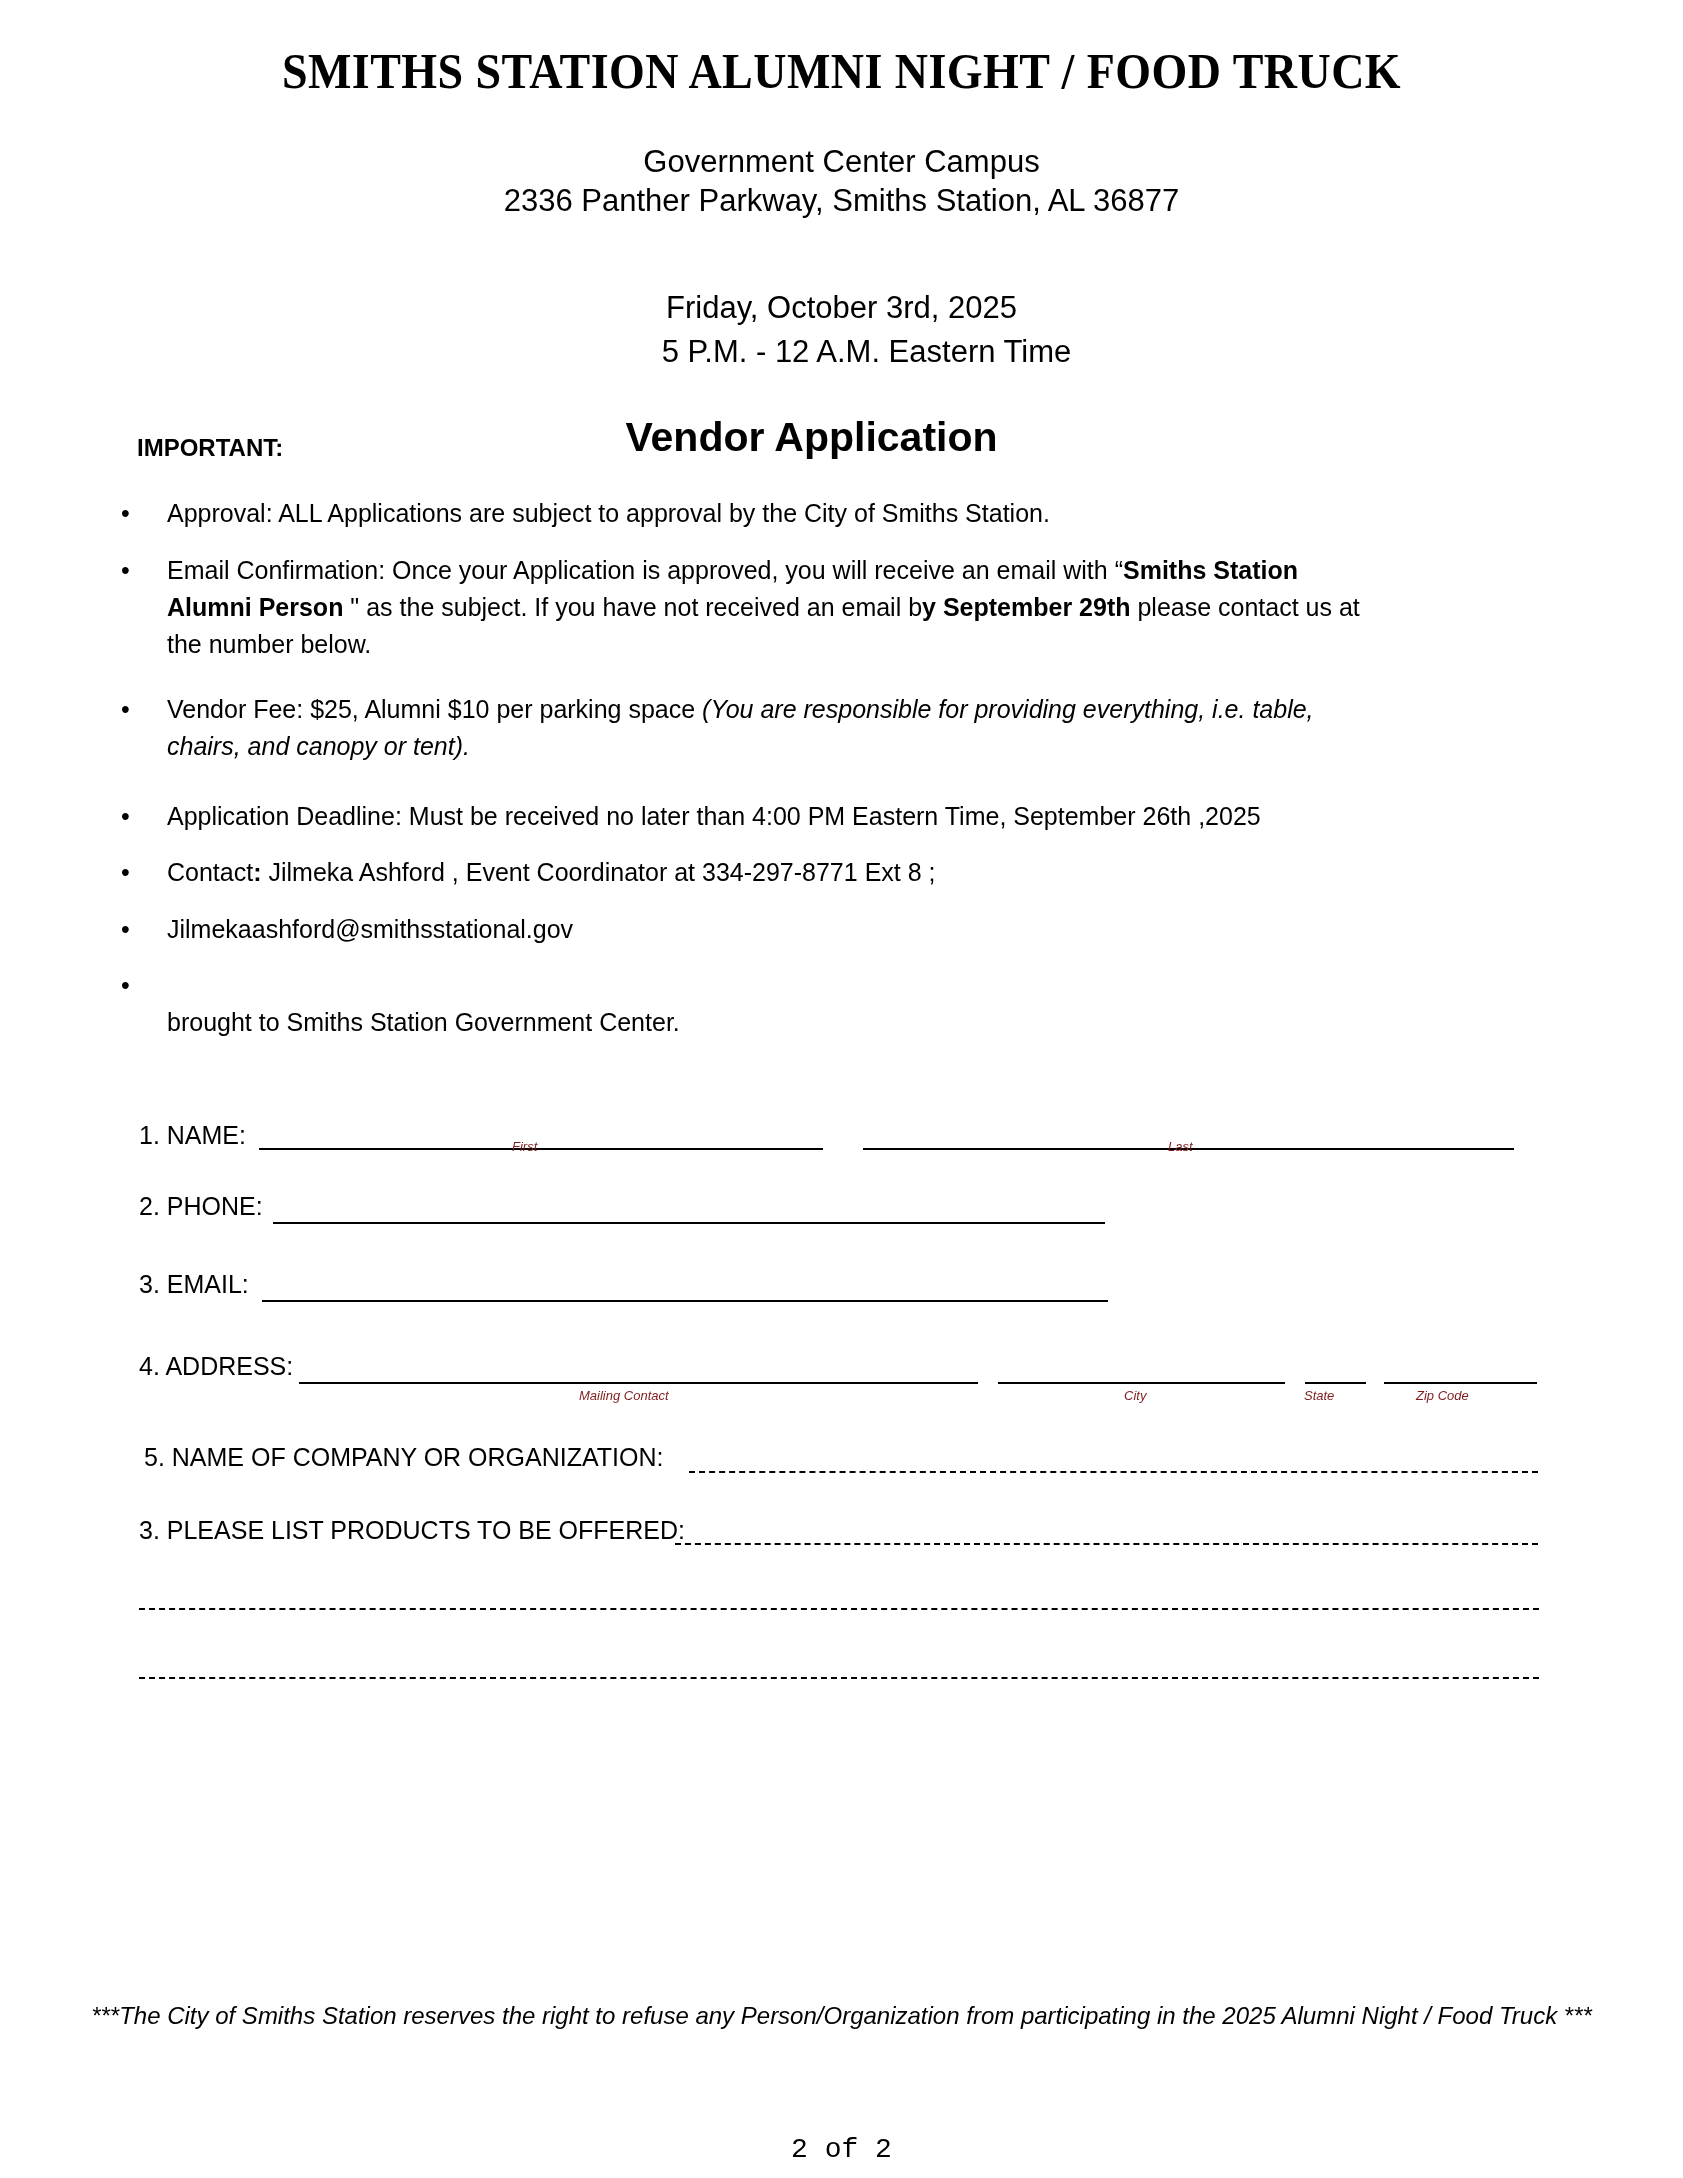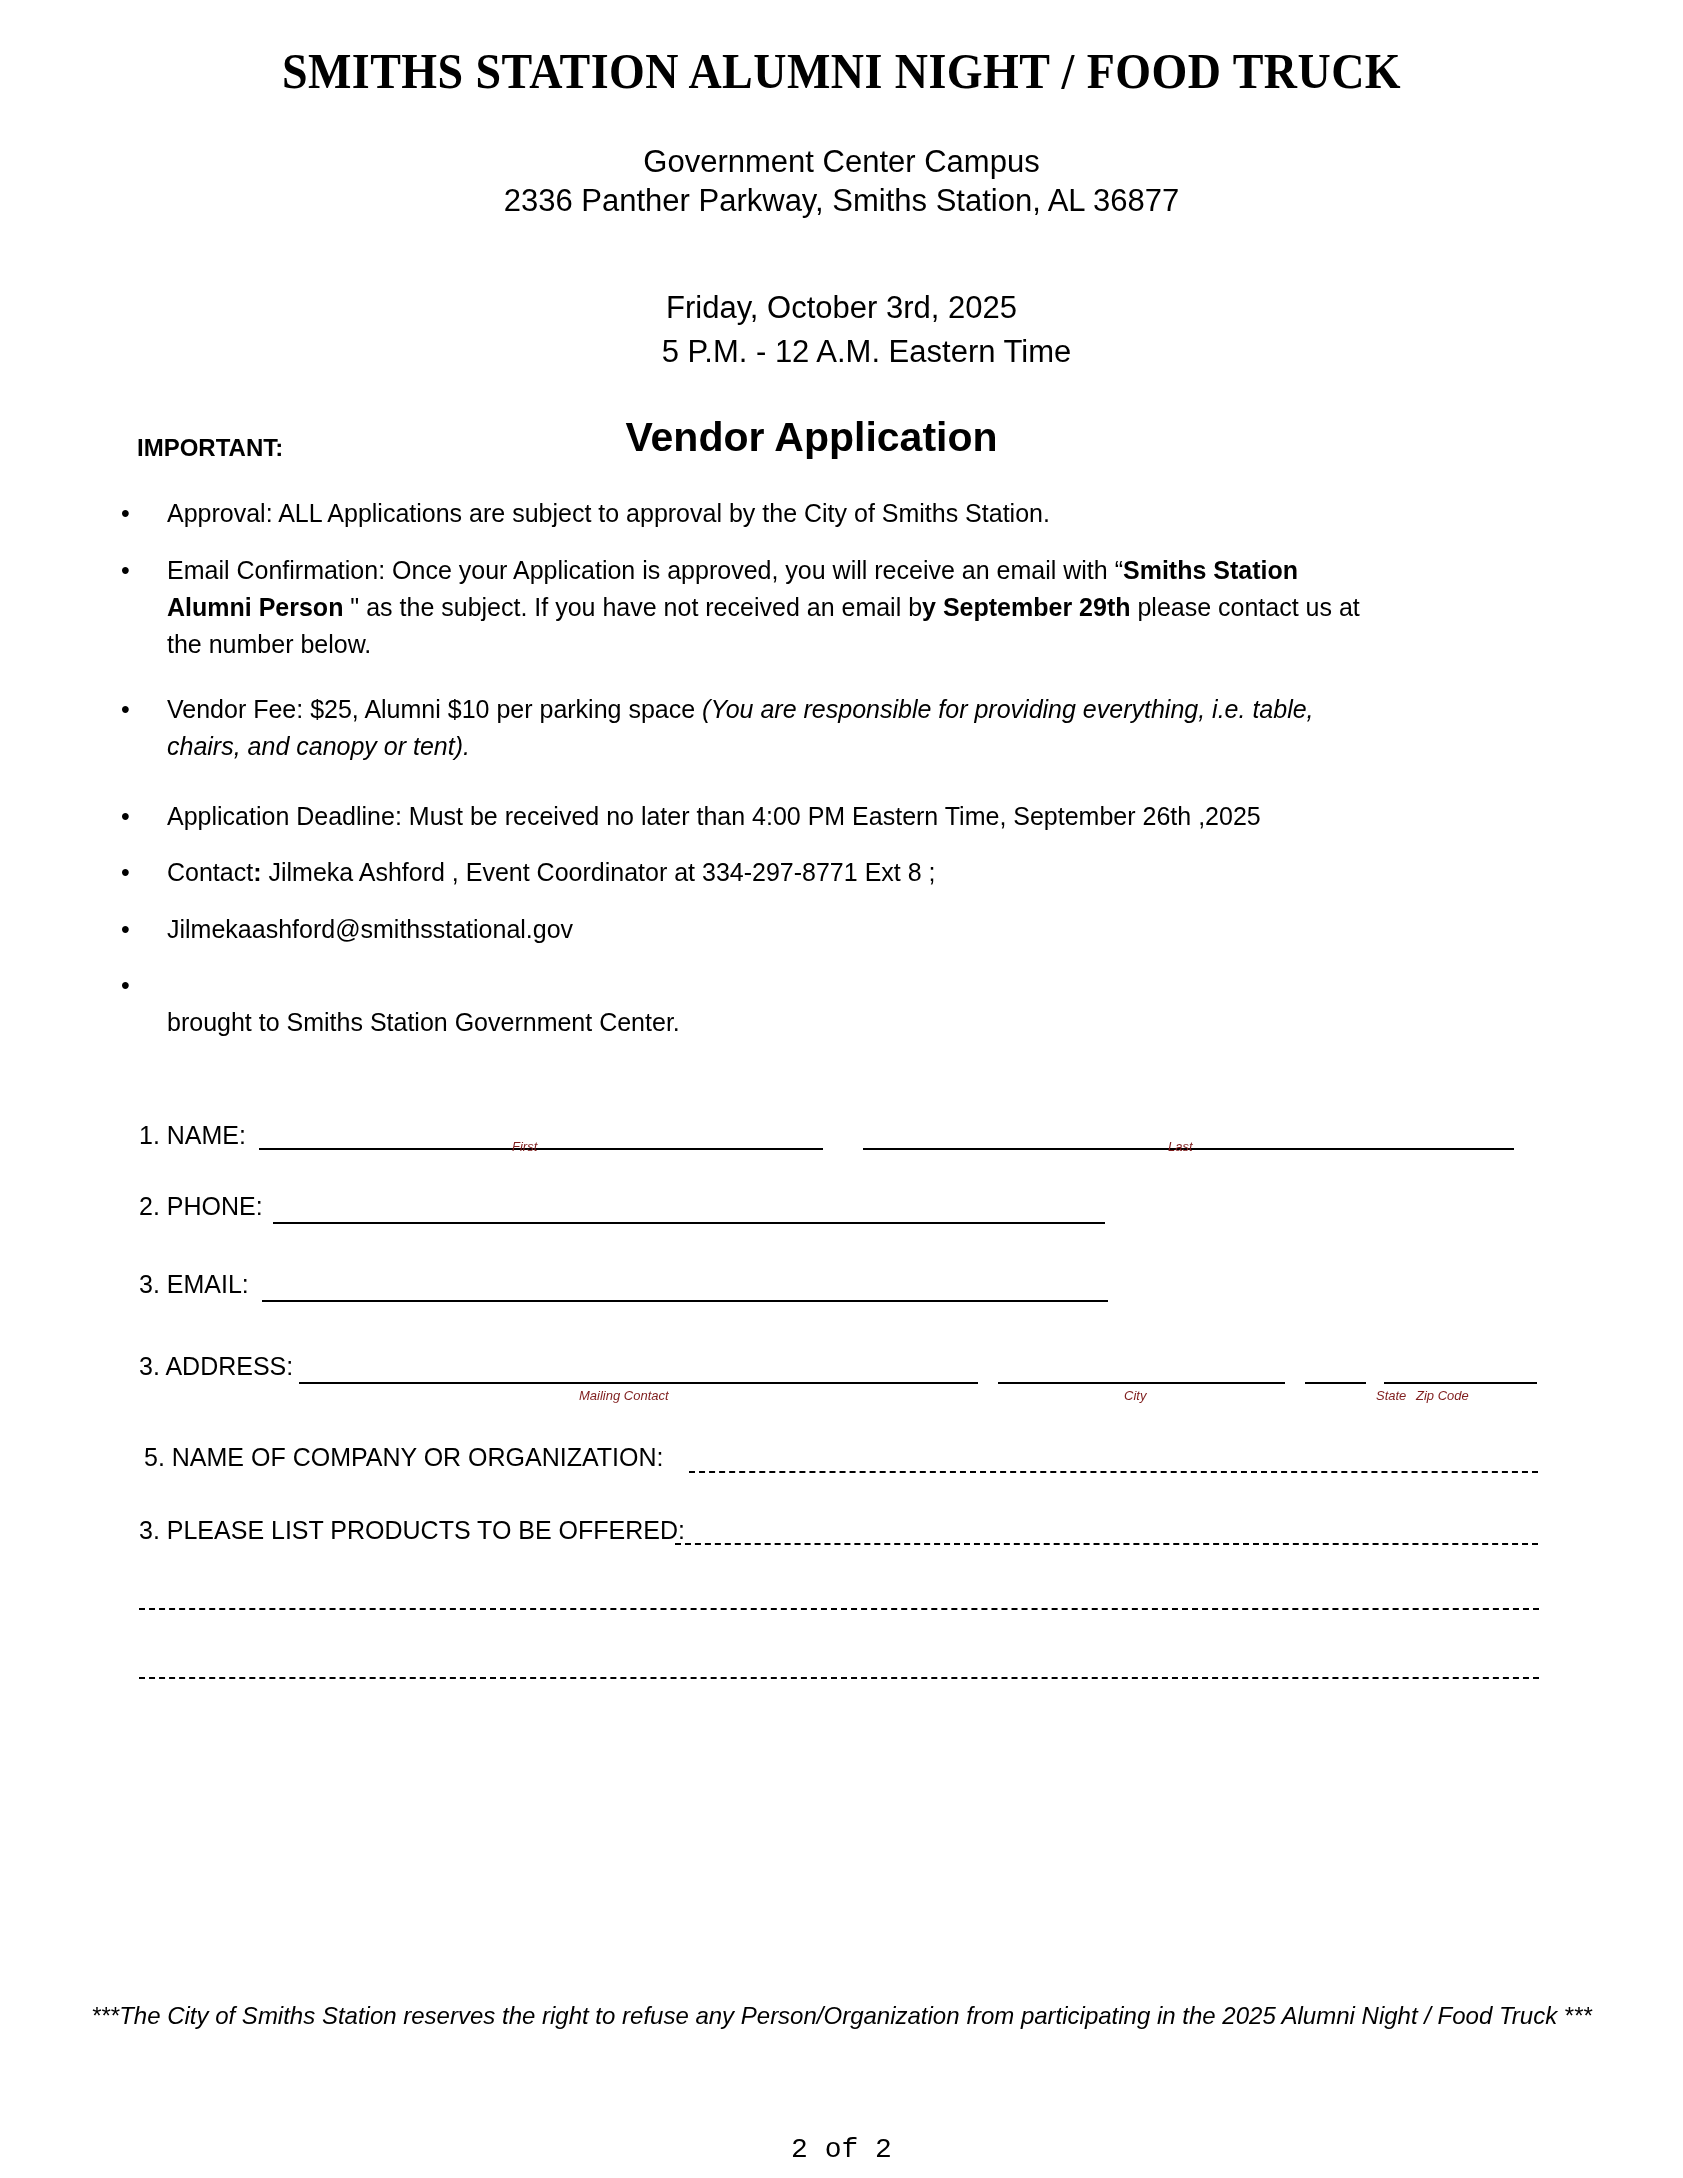--- a/index.html
+++ b/index.html
@@ -85,28 +85,28 @@
 <div class="hint" style="top:1139px; left:512px;">First</div>
 <div class="line" style="top:1148px; left:863px; width:651px;"></div>
 <div class="hint" style="top:1139px; left:1168px;">Last</div>
 
 <div class="abs field-label" style="top:1192px; left:139px;">2. PHONE:</div>
 <div class="line" style="top:1222px; left:273px; width:832px;"></div>
 
 <div class="abs field-label" style="top:1270px; left:139px;">3. EMAIL:</div>
 <div class="line" style="top:1300px; left:262px; width:846px;"></div>
 
-<div class="abs field-label" style="top:1352px; left:139px;">3. ADDRESS:</div>
+<div class="abs field-label" style="top:1352px; left:139px;">4. ADDRESS:</div>
 <div class="line" style="top:1382px; left:299px; width:679px;"></div>
 <div class="line" style="top:1382px; left:998px; width:287px;"></div>
 <div class="line" style="top:1382px; left:1305px; width:61px;"></div>
 <div class="line" style="top:1382px; left:1384px; width:153px;"></div>
 <div class="hint" style="top:1388px; left:579px;">Mailing Contact</div>
 <div class="hint" style="top:1388px; left:1124px;">City</div>
-<div class="hint" style="top:1388px; left:1376px;">State</div>
+<div class="hint" style="top:1388px; left:1304px;">State</div>
 <div class="hint" style="top:1388px; left:1416px;">Zip Code</div>
 
 <div class="abs field-label" style="top:1443px; left:144px;">5. NAME OF COMPANY OR ORGANIZATION:</div>
 <div class="line" style="top:1471px; left:689px; width:849px; border-bottom-style:dashed;"></div>
 
 <div class="abs field-label" style="top:1516px; left:139px;">3. PLEASE LIST PRODUCTS TO BE OFFERED:</div>
 <div class="line" style="top:1543px; left:675px; width:863px; border-bottom-style:dashed;"></div>
 <div class="line" style="top:1608px; left:139px; width:1400px; border-bottom-style:dashed;"></div>
 <div class="line" style="top:1677px; left:139px; width:1400px; border-bottom-style:dashed;"></div>
 

